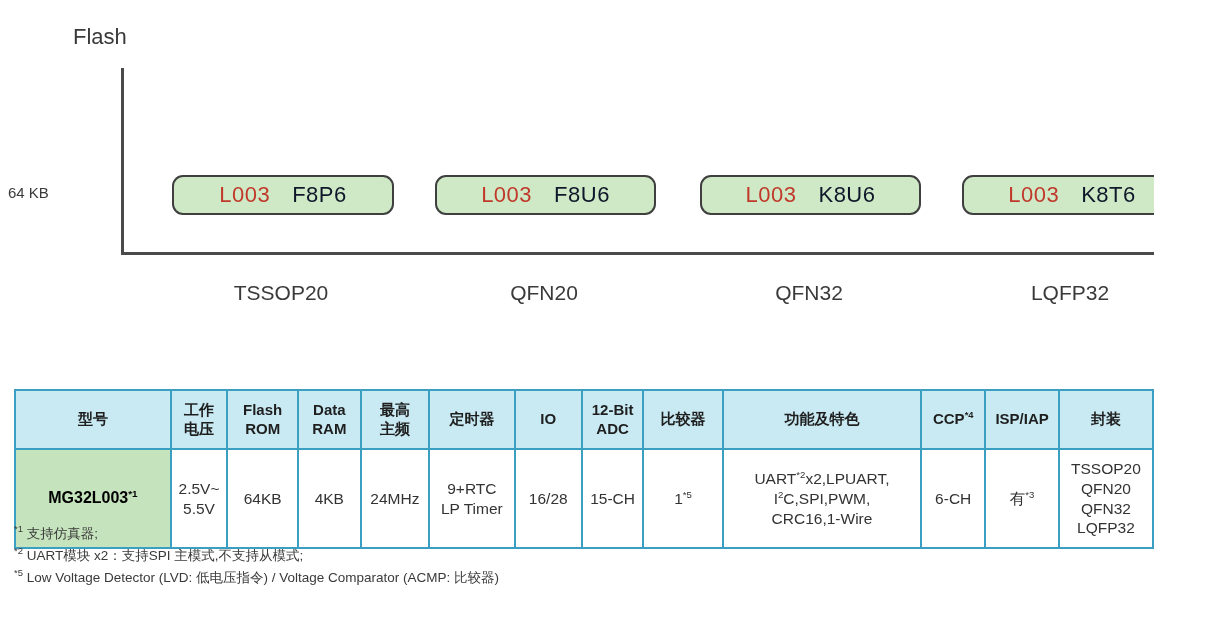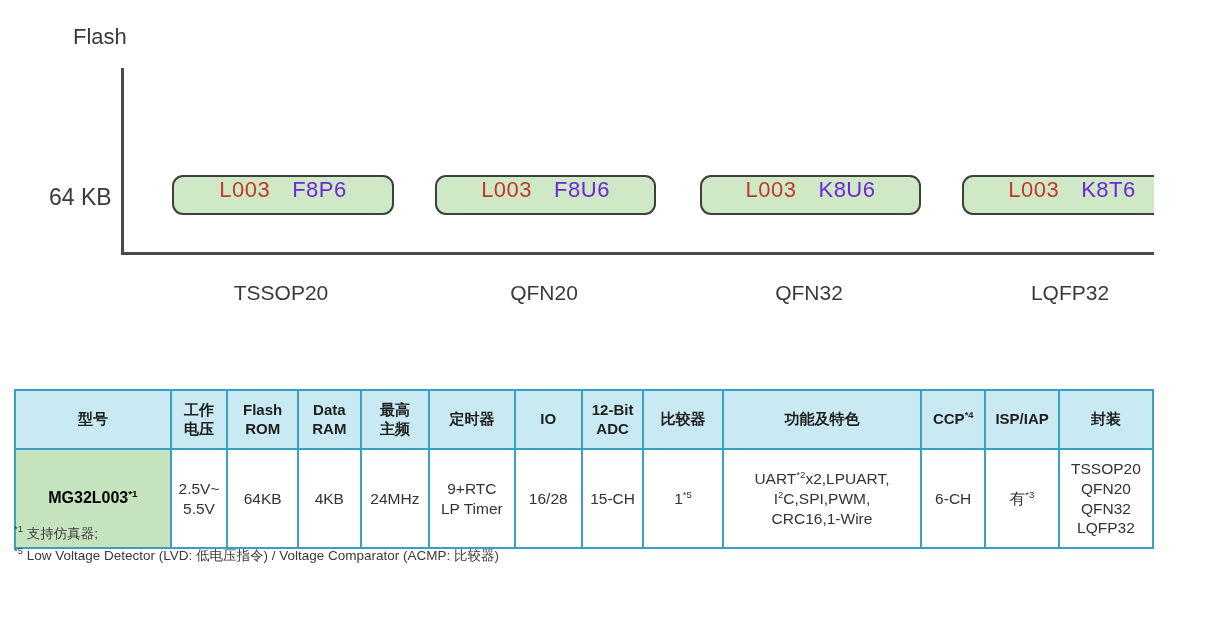--- a/index.html
+++ b/index.html
@@ -3,27 +3,27 @@
 <meta charset="utf-8">
 <style>
   html,body { margin:0; padding:0; background:#ffffff; }
   body { width:1230px; height:623px; font-family:"Liberation Sans","DejaVu Sans",sans-serif; }
   .page { position:relative; width:1154px; height:623px; background:#ffffff; overflow:hidden; }
 
   
   .flash-label { position:absolute; left:73px; top:24px; font-size:22px; color:#3a3a3a; }
   .vaxis { position:absolute; left:121px; top:68px; width:3px; height:186px; background:#4a4a4a; }
   .haxis { position:absolute; left:121px; top:252px; width:1080px; height:3px; background:#4a4a4a; }
-  .ytick { position:absolute; left:8px; top:184px; font-size:23px; color:#3a3a3a;margin-left:41px; }
+  .ytick { position:absolute; left:8px; top:184px; font-size:15px; color:#3a3a3a; }
 
   .chip-box { position:absolute; top:175px; height:36px; border:2.5px solid #3f3f3f;
-              border-radius:11px; background:#cfe9c6; display:flex; align-items:flex-start;
+              border-radius:11px; background:#cfe9c6; display:flex; align-items:center;
               justify-content:center; font-size:22px; letter-spacing:0.5px; }
   .chip-prefix { color:#c0392b; }
-  .chip-suffix { color:#6d28d9;margin-left:22px; }
+  .chip-suffix { color:#0f172a;margin-left:22px; }
   .pkg-label { position:absolute; top:281px; transform:translateX(-50%); font-size:21px; color:#3a3a3a; }
 
   
   table.spec { position:absolute; left:14px; top:361px; border-collapse:collapse; table-layout:fixed;margin-top:28px; }
   .spec th, .spec td { border:2px solid #3a9fc0; text-align:center; vertical-align:middle; padding:2px 1px; overflow:hidden; }
   .spec thead th { background:#c9eaf3; font-size:15px; color:#1e1e1e; font-weight:bold; height:53px; line-height:1.25; }
   .spec tbody td { background:#ffffff; font-size:15.5px; color:#333333; height:93px; line-height:1.28; font-weight:normal; }
   .spec tbody td.model { background:#c5e3bc; font-weight:bold; font-size:16px; color:#000000; }
   .spec sup { font-size:62%; }
 
@@ -115,16 +115,17 @@
           <td><span>UART</span><sup>*2</sup><span>x2,LPUART,</span><br><span>I</span><sup>2</sup><span>C,SPI,PWM,</span><br><span>CRC16,1-Wire</span></td>
           <td><span>6-CH</span></td>
           <td><span>有</span><sup>*3</sup></td>
           <td><span>TSSOP20</span><br><span>QFN20</span><br><span>QFN32</span><br><span>LQFP32</span></td>
         </tr>
       </tbody>
   </table>
 
   <div class="footnotes" id="footnotes">
       <div class="footnote"><sup>*1</sup><span> 支持仿真器;</span></div>
+      <div class="footnote"><sup>*2</sup><span> UART模块 x2：支持SPI 主模式,不支持从模式;</span></div>
       <div class="footnote"><sup>*5</sup><span> Low Voltage Detector (LVD: 低电压指令) / Voltage Comparator (ACMP: 比较器)</span></div>
     </div>
 
 </div>
 
 </body></html>

